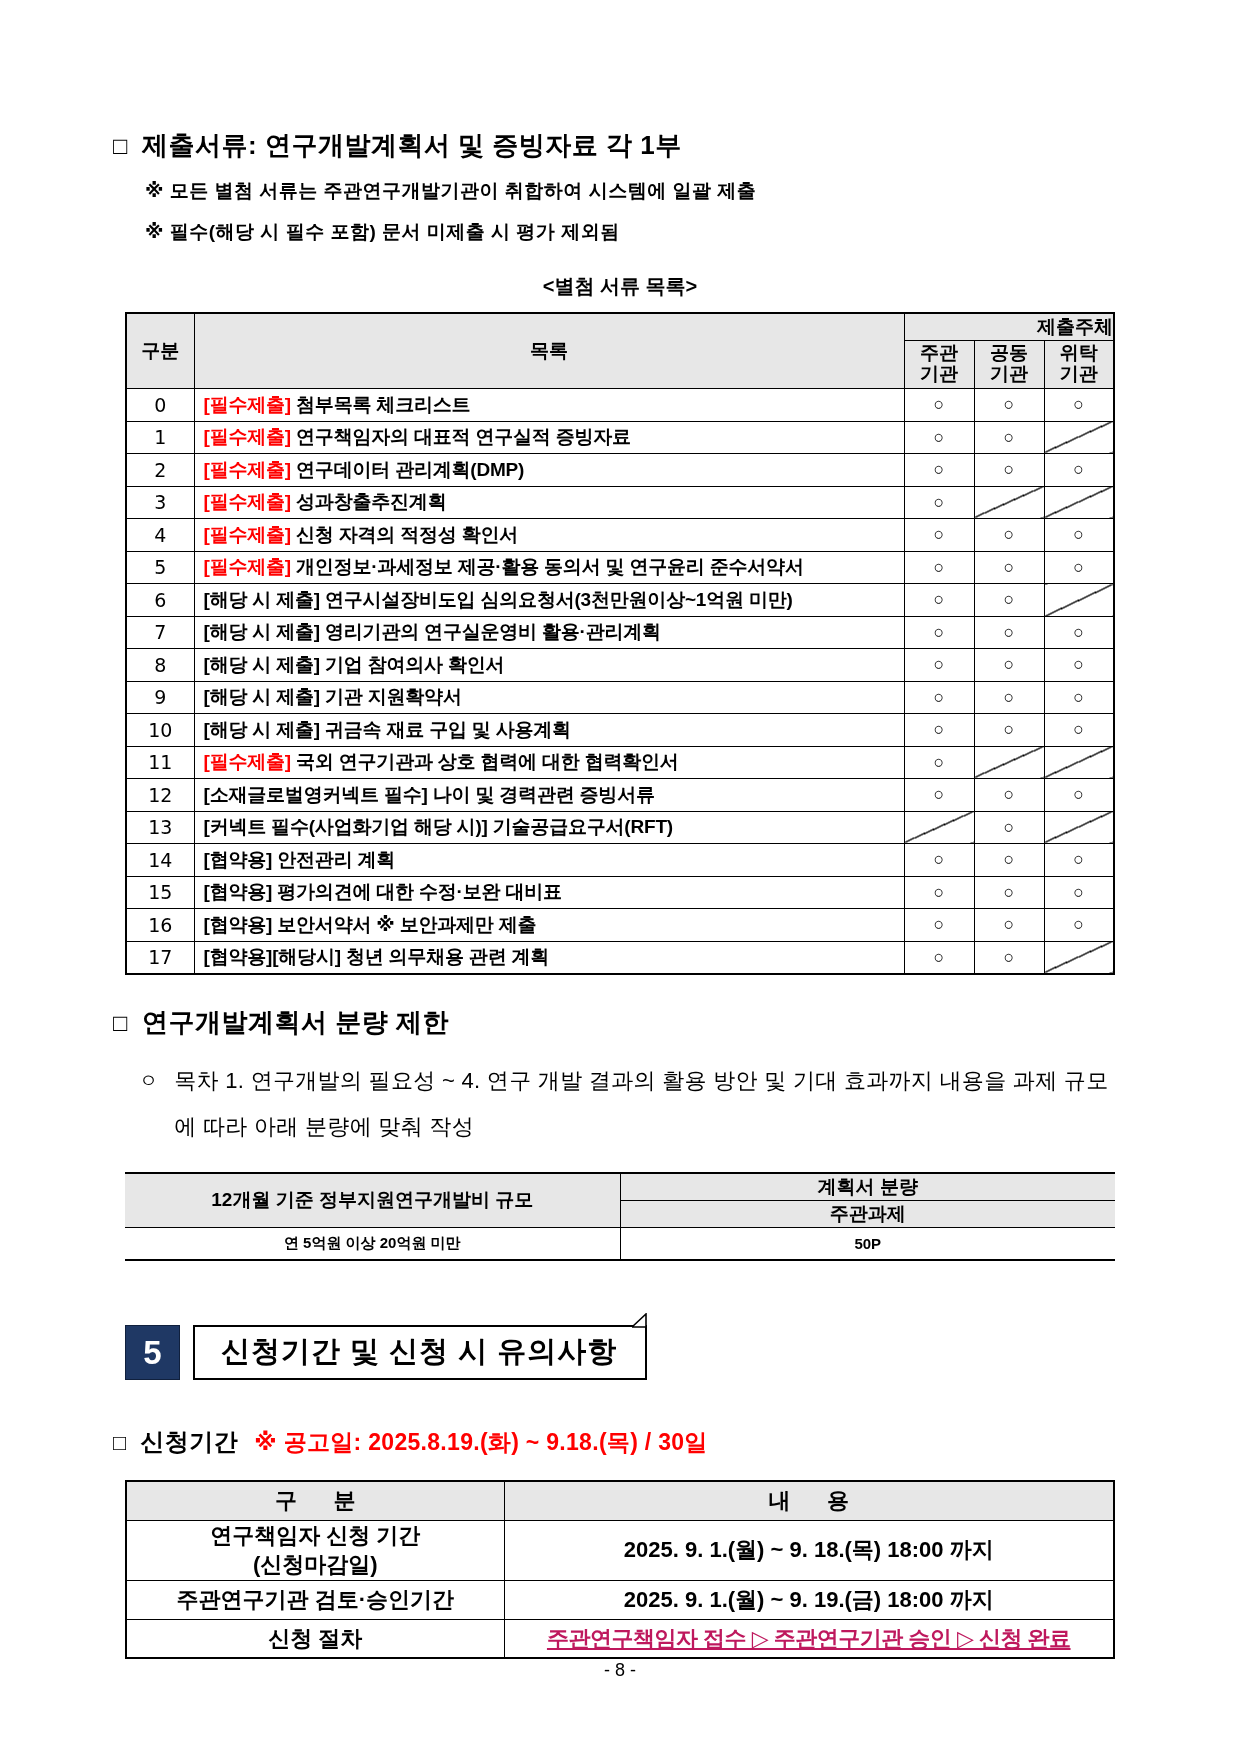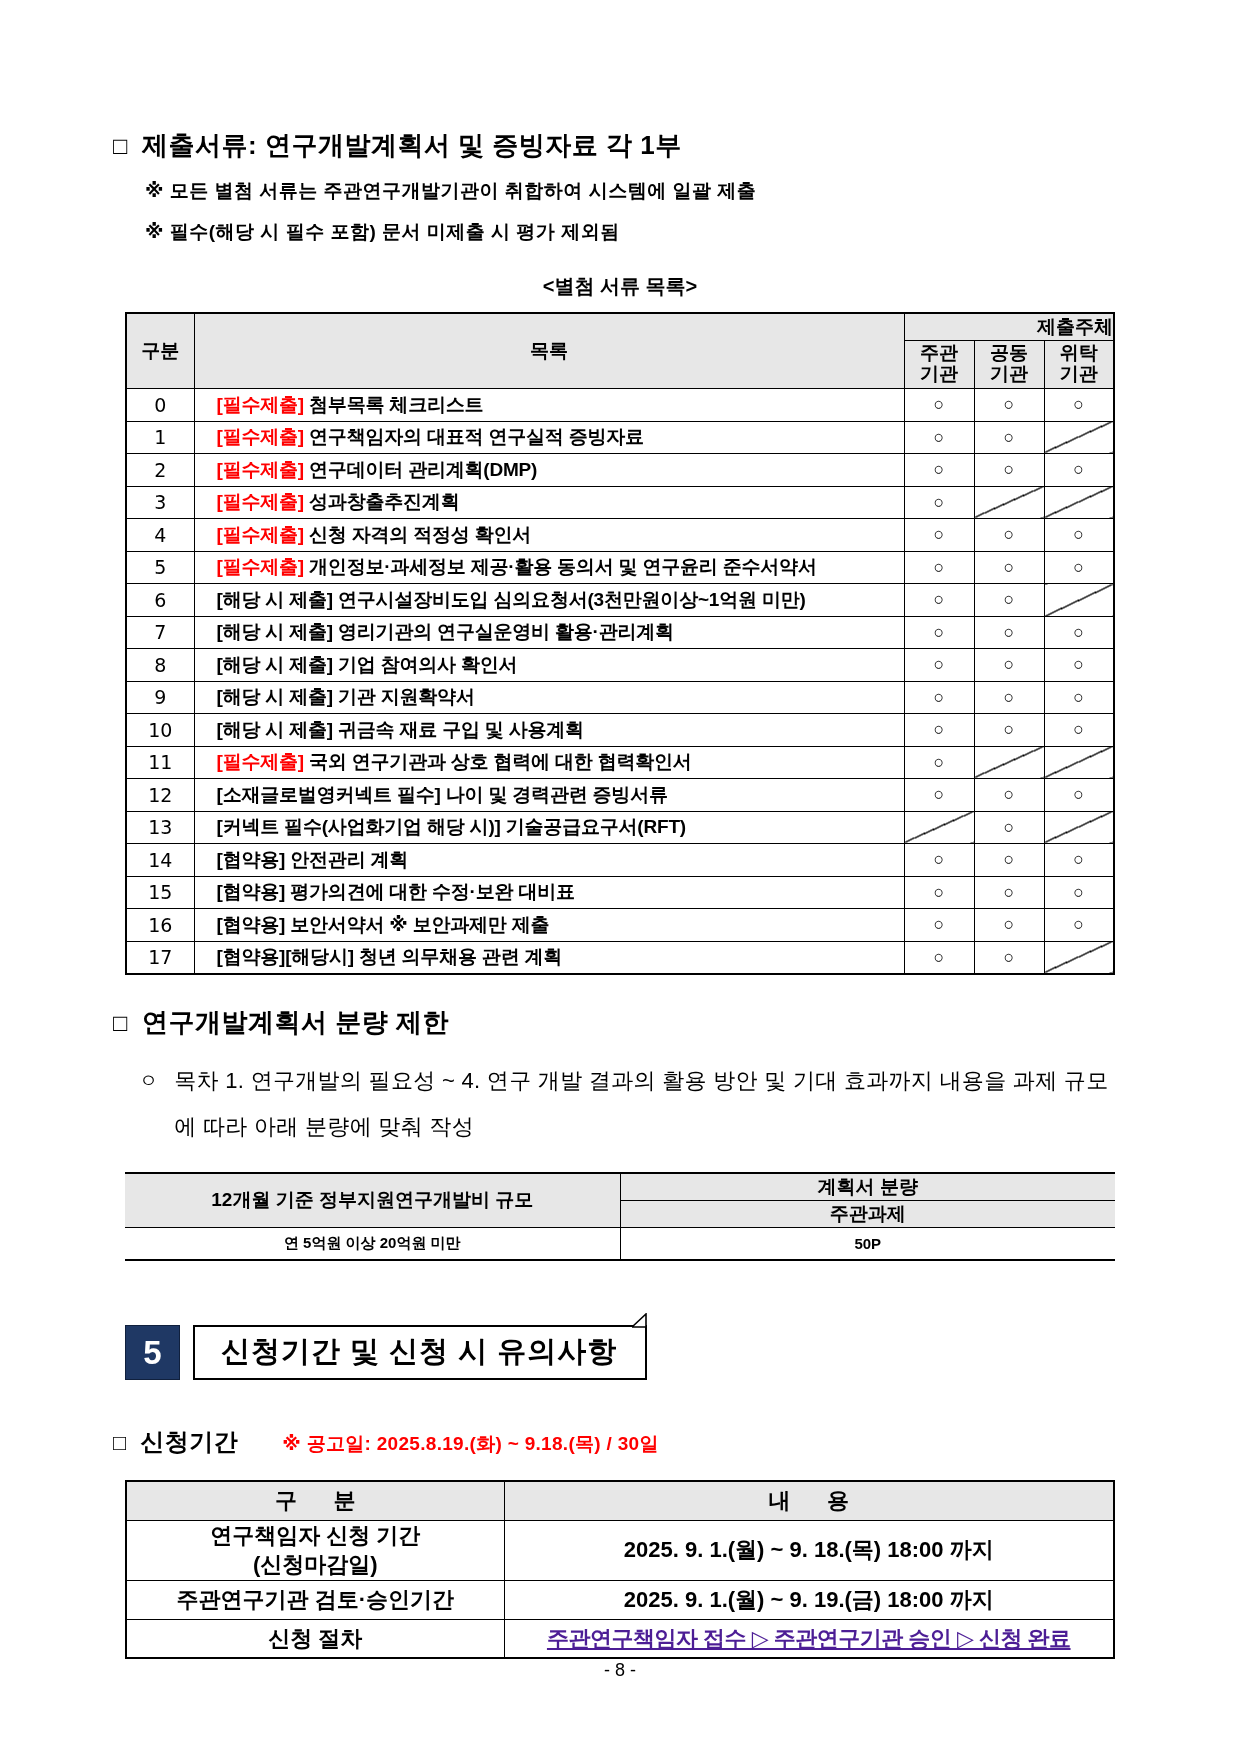--- a/index.html
+++ b/index.html
@@ -23,21 +23,21 @@
   .tbl-title { text-align:center; font-size:20px; font-weight:700; margin:28px 0 12px 0; }
   table { border-collapse:collapse; width:100%; }
   .t1 { border:2.4px solid #000; }
   .t1 th, .t1 td { border:1px solid #000; }
   .t1 thead th { background:#E7E7E7; font-size:19px; font-weight:700; }
   .t1 .group-h { height:26px;text-align:right; }
   .t1 .sub-h { height:48px; white-space:pre-line; line-height:1.1; width:70px;font-family:Liberation Mono, monospace; }
   .t1 .col-no { width:68px;text-align:center; }
   .t1 tbody td { height:32.5px; font-size:19px; font-weight:600; }
   .t1 td.row-no { text-align:center; font-weight:500; font-family:"DejaVu Sans",sans-serif; }
-  .t1 td.doc-cell { padding-left:22px; letter-spacing:-0.2px; }
+  .t1 td.doc-cell { padding-left:9px; letter-spacing:-0.2px; }
   .t1 .tag.red { color:#FF0000; }
   .t1 td.mark { text-align:center; font-size:18px; font-weight:400; }
   .t1 td.mark.diag {
     background-image:linear-gradient(to bottom right,
       transparent calc(50% - 0.7px), #000 calc(50% - 0.7px),
       #000 calc(50% + 0.7px), transparent calc(50% + 0.7px));
   }
 
   
   .h2 { margin-top:30px; }
@@ -57,28 +57,28 @@
   .num-box { width:55px; height:55px; background:#1F3864; border:1.5px solid #10203d;
              color:#fff; font-size:33px; font-weight:700; display:flex; align-items:center; justify-content:center; }
   .title-box { position:relative; border:2.6px solid #000; padding:3px 28px 4px 26px;
                font-size:29px; font-weight:700; display:flex; align-items:center; letter-spacing:1px; }
   .title-box svg.fold { position:absolute; top:-14px; right:-2px; }
 
   
   .h3-line { margin-top:46px; display:flex; align-items:baseline; gap:14px; margin-left:-12px; }
   .h3-line .marker { font-size:22px; }
   .h3-line .h3 { font-size:24px; font-weight:700; letter-spacing:0.5px; }
-  .h3-line .red-note { color:#FF0000; font-size:19px; font-weight:700; margin-left:30px; letter-spacing:0.3px; }
+  .h3-line .red-note { color:#FF0000; font-size:23px; font-weight:700; margin-left:2px; letter-spacing:0.3px; }
 
   .t3 { margin-top:22px; border:2.4px solid #000; }
   .t3 th, .t3 td { border:1px solid #000; text-align:center;margin-top:8px; }
   .t3 thead th { background:#E7E7E7; height:39px; font-size:22px; font-weight:700; white-space:pre; }
   .t3 .col-label { width:378px; }
   .t3 td { font-size:22px; font-weight:600; height:39px; white-space:pre-line; line-height:1.35; }
-  .t3 td.red-proc { color:#4c1d95; font-weight:700; text-decoration:underline; letter-spacing:-0.5px; }
+  .t3 td.red-proc { color:#be185d; font-weight:700; text-decoration:underline; letter-spacing:-0.5px; }
 
   .footer { position:absolute; left:0; right:0; bottom:72px; text-align:center; font-size:18px; font-weight:500; }
 </style>
 </head>
 <body>
 
 <div class="page">
 
   <div class="h1">
     <span class="marker">□</span>

